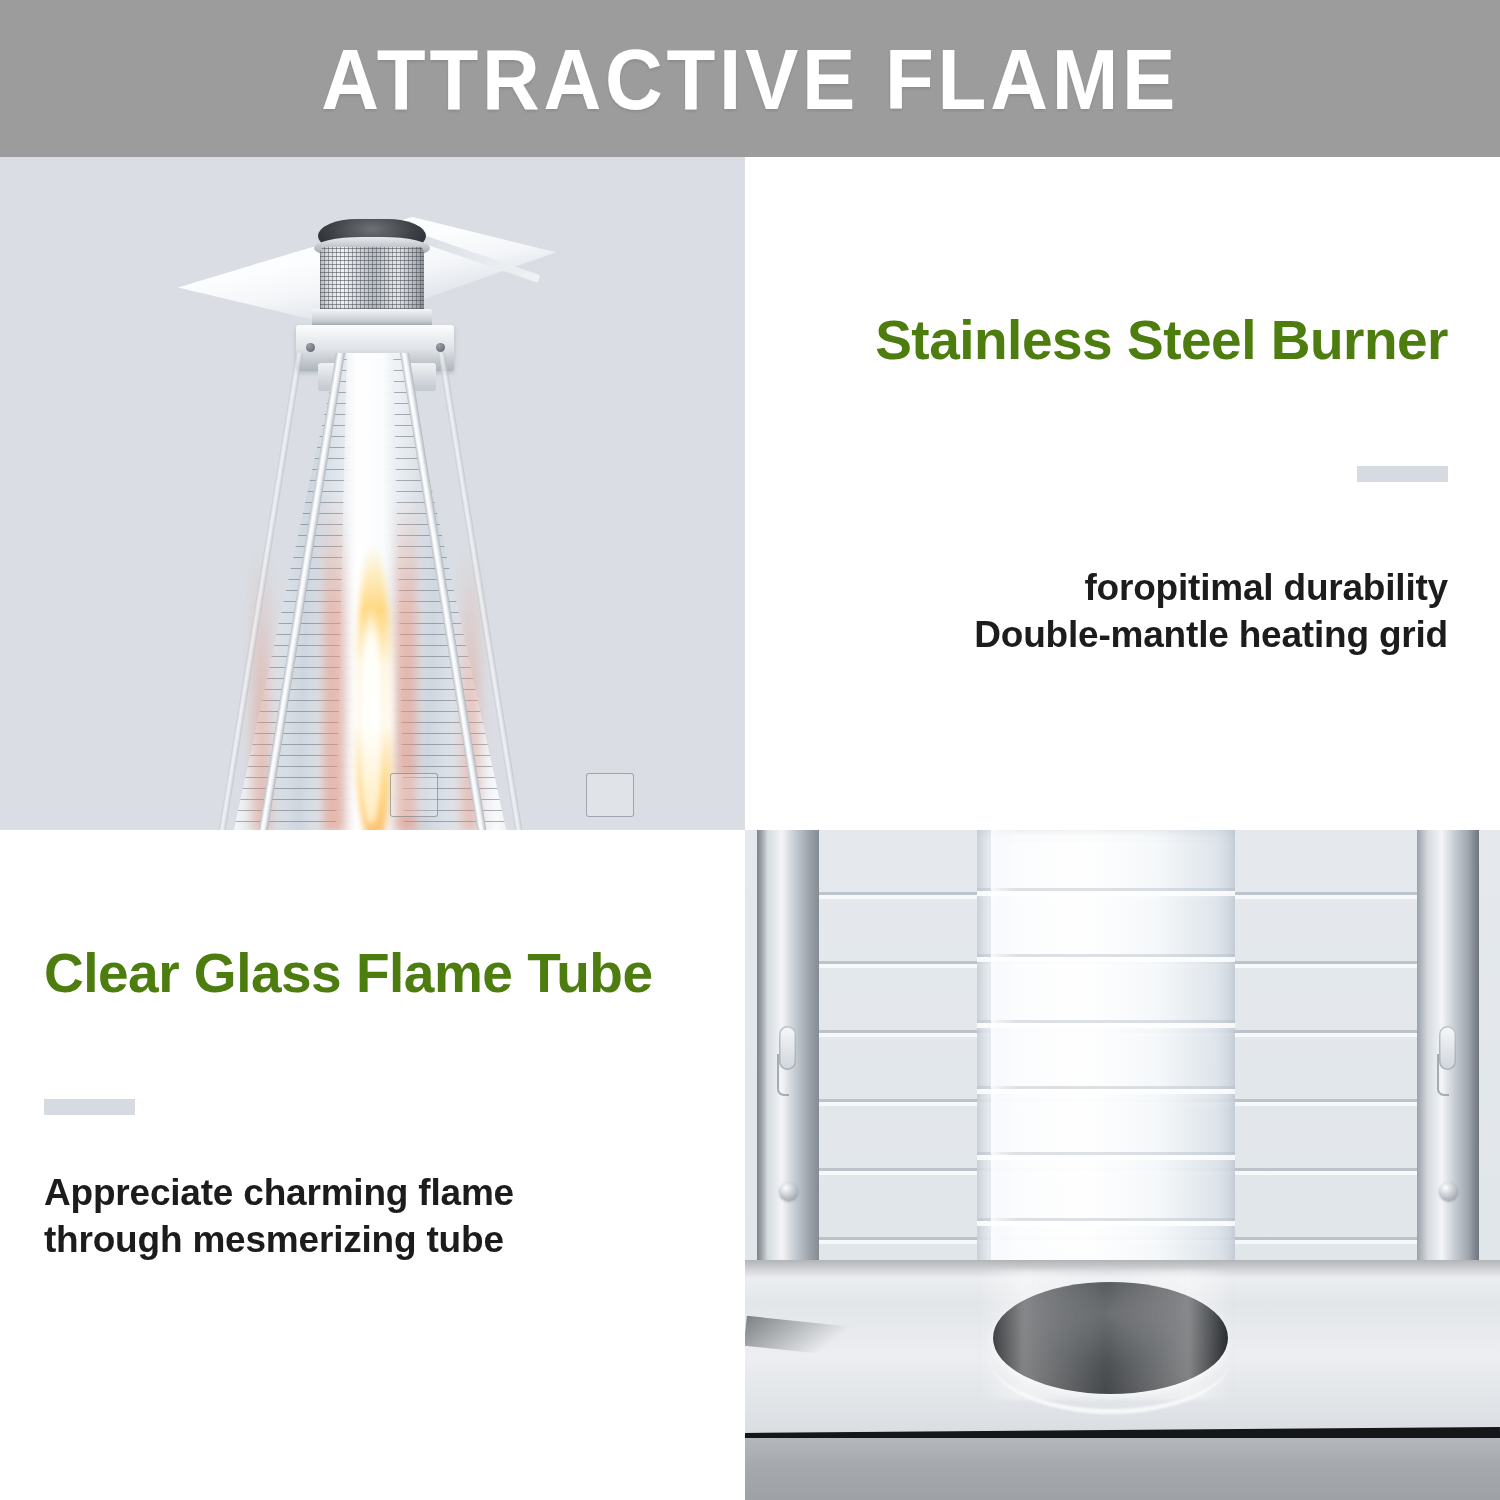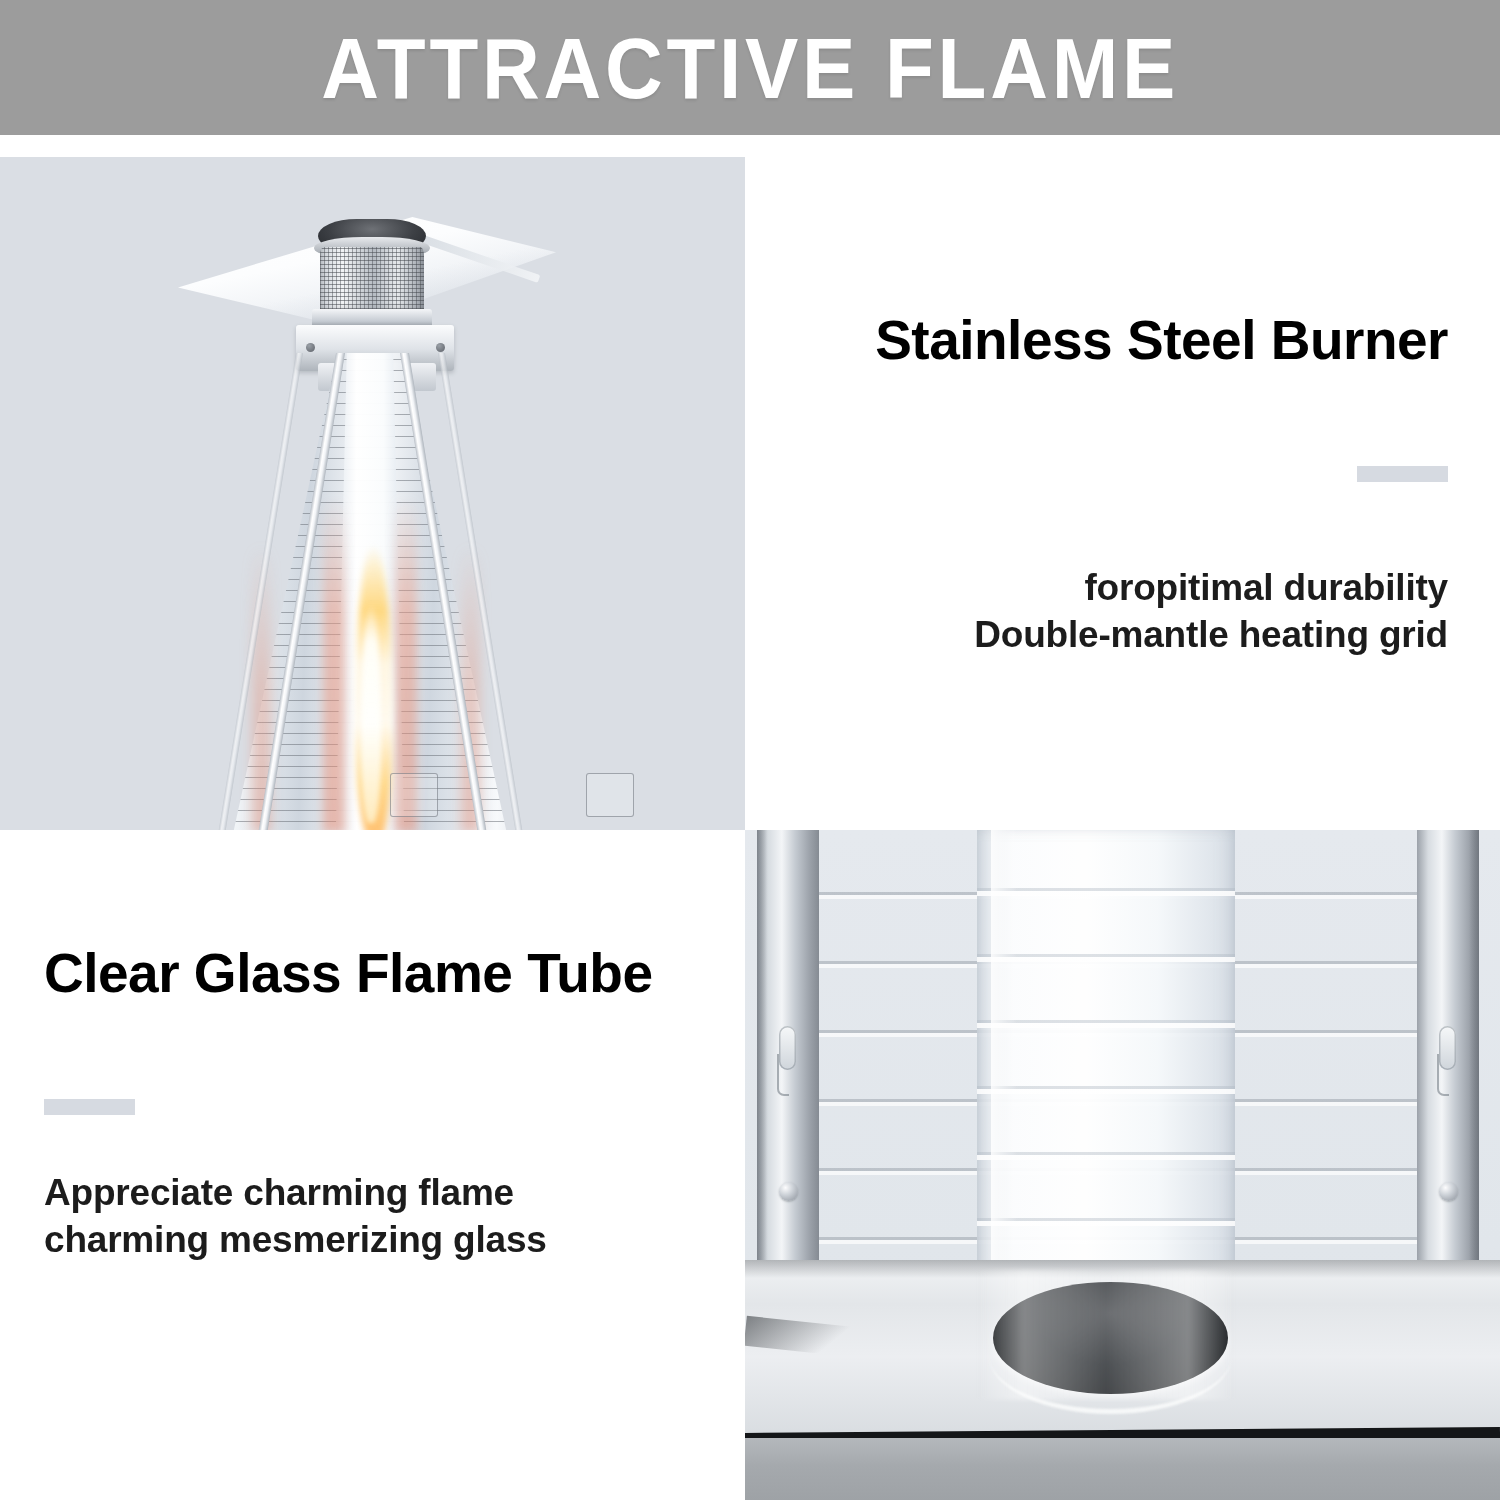--- a/index.html
+++ b/index.html
@@ -18,21 +18,21 @@
     position: relative;
     width: 1500px;
     height: 1500px;
     background: #ffffff;
   }
 
   
   .banner {
     position: absolute;
     left: 0; top: 0;
-    width: 1500px; height: 135px;
+    width: 1500px; height: 157px;
     background: #9c9c9c;
     display: flex;
     align-items: center;
     justify-content: center;
   }
   .banner-title {
     color: #ffffff;
     font-family: "Liberation Sans Narrow", "Liberation Sans", sans-serif;
     font-weight: 700;
     font-size: 86px;
@@ -51,21 +51,21 @@
 
   
   .txt-block { position: absolute; }
   .txt-right { text-align: right; }
   .txt-left  { text-align: left; }
 
   .feature-heading {
     font-family: "Liberation Sans Narrow", "Liberation Sans", sans-serif;
     font-weight: 700;
     font-size: 55px;
-    color: #000000;
+    color: #4d7c0f;
     line-height: 1.05;
     letter-spacing: -0.5px;
     margin: 0;
     white-space: nowrap;
   }
   .divider {
     height: 16px;
     width: 91px;
     background: #d6dae1;
   }
@@ -426,21 +426,21 @@
       </p>
     </div>
   </div>
 
   <div class="q-bl">
     <div class="txt-block txt-left block-bl">
       <h2 class="feature-heading">Clear Glass Flame Tube</h2>
       <div class="divider"></div>
       <p class="feature-body">
         <span class="ln">Appreciate charming flame</span>
-        <span class="ln">charming mesmerizing glass</span>
+        <span class="ln">through mesmerizing tube</span>
       </p>
     </div>
   </div>
 
   <div class="q-br">
     <div class="base-photo">
       <div class="bp-bg"></div>
       <div class="bp-grid"></div>
 
       <div class="bp-tube">

